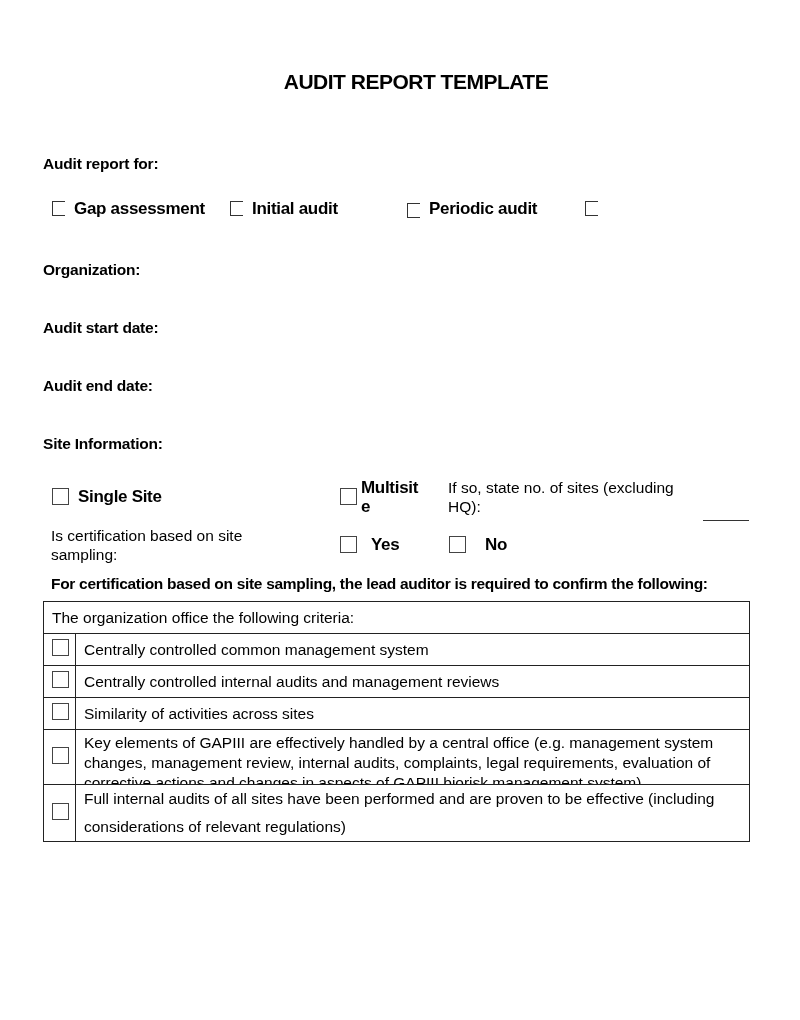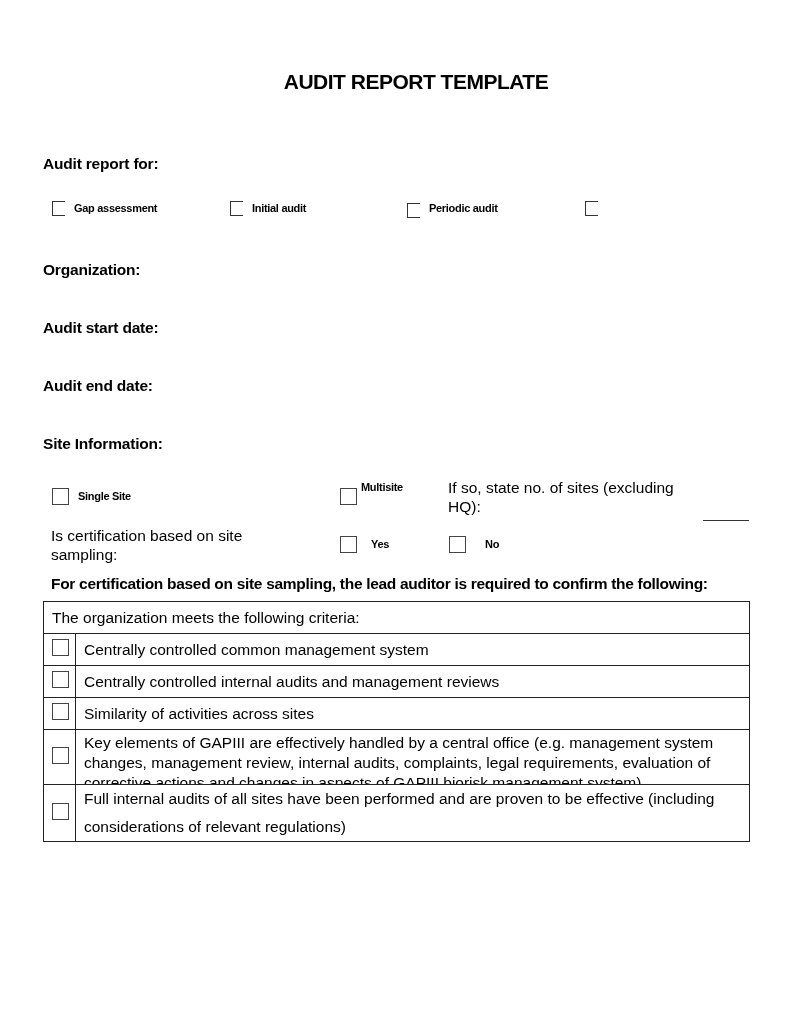--- a/index.html
+++ b/index.html
@@ -5,21 +5,21 @@
   html, body { margin: 0; padding: 0; background: #ffffff; }
   body { width: 800px; height: 1020px; position: relative; overflow: hidden;
          font-family: "Liberation Sans", "DejaVu Sans", sans-serif; color: #000; }
   .abs { position: absolute; }
   .title { left: 0; width: 790px; top: 70px; text-align: center; font-size: 21px; font-weight: bold; letter-spacing: -0.5px; padding-left: 21px; }
   .label { font-size: 15.5px; font-weight: bold; letter-spacing: -0.2px; }
   .plain { font-size: 15.5px; font-weight: normal; }
   .bracket-box { width: 13px; height: 15px; border-left: 1.4px solid #333; border-top: 1.4px solid #333; border-bottom: 1.4px solid #333; box-sizing: border-box; }
   .box { width: 17px; height: 17px; border: 1.3px solid #444; box-sizing: border-box; }
   .opt { display: flex; align-items: flex-start; gap: 9px; }
-  .opt .txt { line-height: 19px; font-size: 11px; font-weight: bold; letter-spacing: -0.3px; }
+  .opt .txt { line-height: 19px; font-size: 17px; font-weight: bold; letter-spacing: -0.3px; }
   .underline { border-bottom: 1.4px solid #333; width: 46px; height: 1px; }
   table.crit { position: absolute; left: 43px; top: 601px; width: 707px; border-collapse: collapse; font-size: 15.5px; }
   table.crit td { border: 1.5px solid #222; padding: 0 8px; vertical-align: middle; }
   table.crit td.cb { width: 15px; padding: 0 6px 0 8px; text-align: center; }
   table.crit tr.r1 td { height: 31px; }
   table.crit tr.r4 td { height: 54px; }
   table.crit tr.r5 td { height: 45px; }
   .clip { height: 54px; overflow: hidden; line-height: 20px; padding-top: 3px; box-sizing: border-box; }
   .two { line-height: 28px; }
 </style>
@@ -73,21 +73,21 @@
 <div class="abs opt" style="left:449px; top:535px; gap:19px;">
   <span class="box" style="margin-top:1px;"></span>
   <span class="txt">No</span>
 </div>
 
 <div class="abs label" style="left:51px; top:575px; letter-spacing:-0.3px;">For certification based on site sampling, the lead auditor is required to confirm the following:</div>
 
 <table class="crit">
   <tbody>
       <tr class="r1">
-    <td colspan="2">The organization meets the following criteria:</td>
+    <td colspan="2">The organization office the following criteria:</td>
   </tr>
   <tr class="r1">
     <td class="cb"><span class="box" style="display:inline-block;"></span></td>
     <td>Centrally controlled common management system</td>
   </tr>
   <tr class="r1">
     <td class="cb"><span class="box" style="display:inline-block;"></span></td>
     <td>Centrally controlled internal audits and management reviews</td>
   </tr>
   <tr class="r1">

